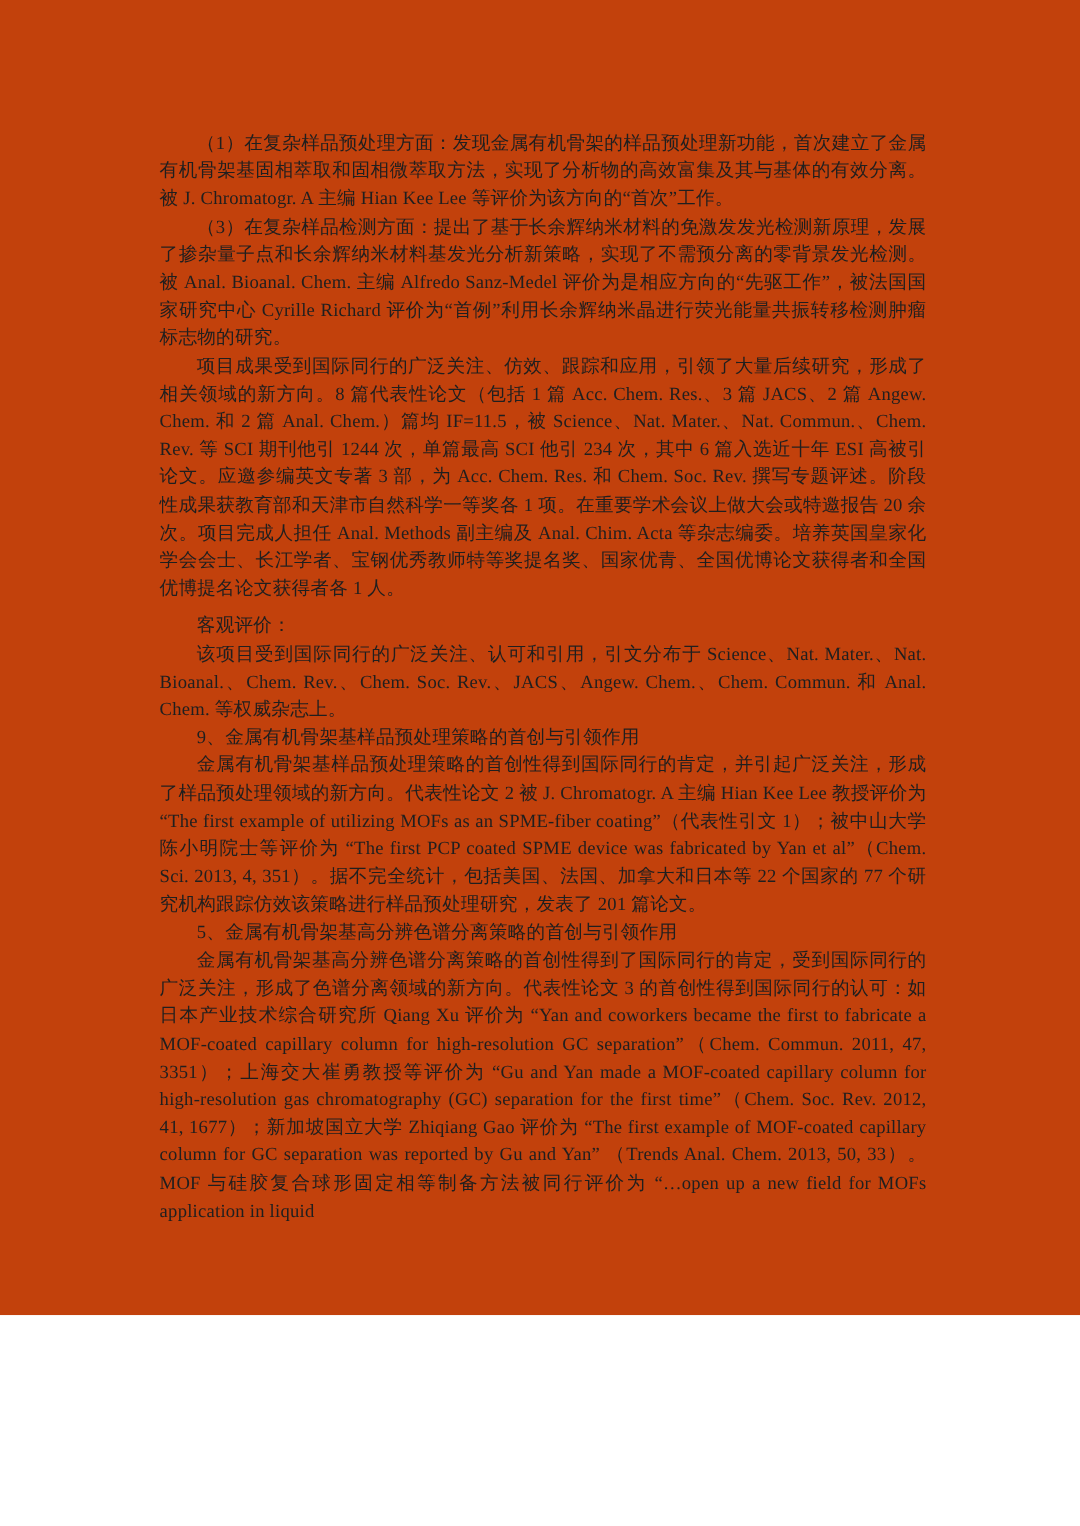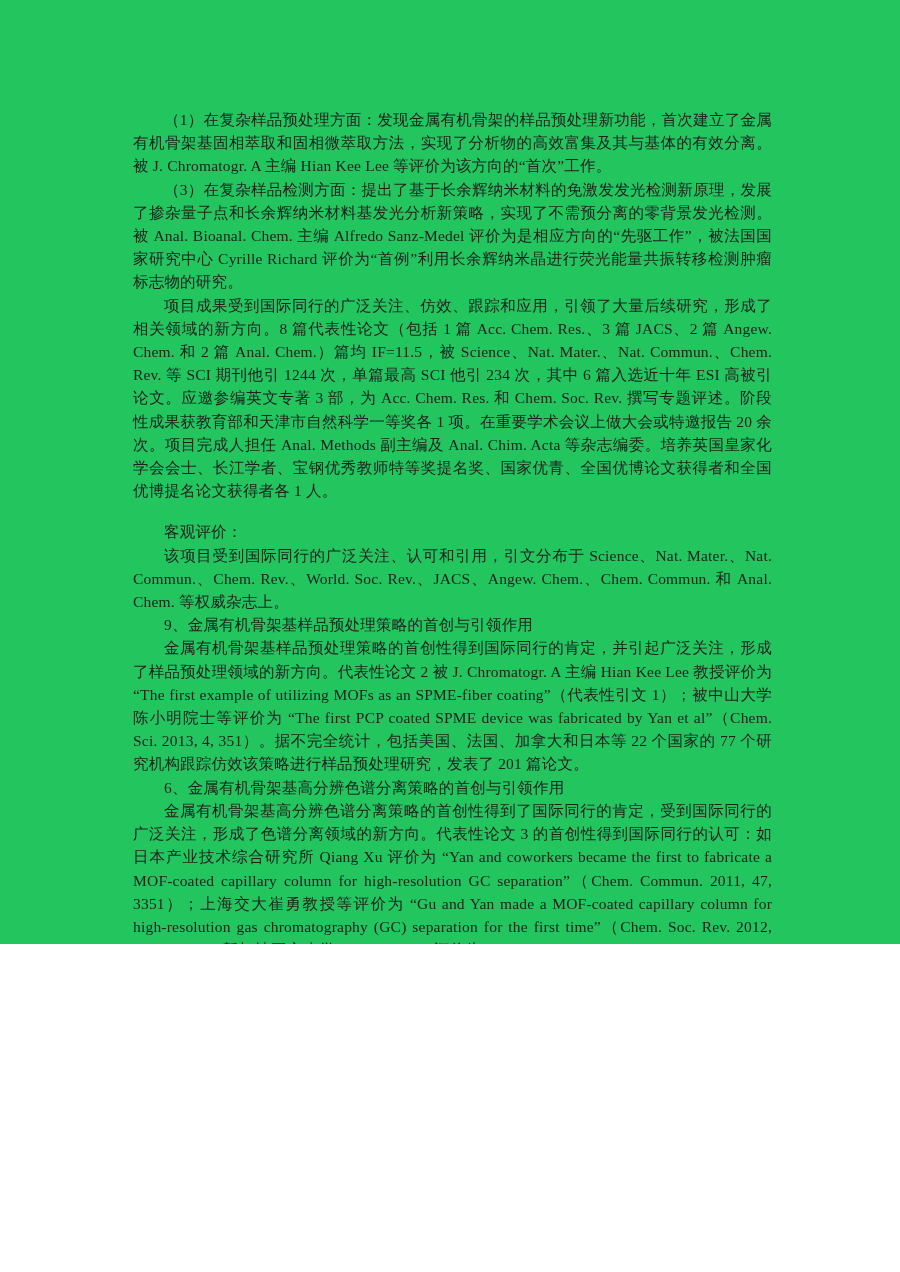--- a/index.html
+++ b/index.html
@@ -2,22 +2,22 @@
 <html><head>
 <meta charset="utf-8">
 <style>
   * { margin: 0; padding: 0; box-sizing: border-box; }
   html, body { width: 900px; background: #ffffff; }
   body { font-family: "Liberation Serif", "DejaVu Serif", serif; }
 
   .page {
     position: relative;
     width: 900px;
-    height: 944px;
-    background: #22c55e;
+    height: 1096px;
+    background: #c2410c;
     overflow: hidden;
   }
 
   .doc-body {
     position: absolute;
     left: 133px;
     top: 108px;
     width: 639px;
     color: #1f1f1f;
     font-size: 15.5px;
@@ -25,31 +25,31 @@
     text-align: justify;
     letter-spacing: 0.2px;
   }
 
   .para {
     text-indent: 2em;
     margin: 0;
   }
 
   .gap-above {
-    margin-top: 18px;
+    margin-top: 8px;
   }
 </style>
 </head>
 <body>
 
 <div class="page">
   <div class="doc-body">
     <p class="para">（1）在复杂样品预处理方面：发现金属有机骨架的样品预处理新功能，首次建立了金属有机骨架基固相萃取和固相微萃取方法，实现了分析物的高效富集及其与基体的有效分离。被 J. Chromatogr. A 主编 Hian Kee Lee 等评价为该方向的“首次”工作。</p>
     <p class="para">（3）在复杂样品检测方面：提出了基于长余辉纳米材料的免激发发光检测新原理，发展了掺杂量子点和长余辉纳米材料基发光分析新策略，实现了不需预分离的零背景发光检测。被 Anal. Bioanal. Chem. 主编 Alfredo Sanz-Medel 评价为是相应方向的“先驱工作”，被法国国家研究中心 Cyrille Richard 评价为“首例”利用长余辉纳米晶进行荧光能量共振转移检测肿瘤标志物的研究。</p>
     <p class="para">项目成果受到国际同行的广泛关注、仿效、跟踪和应用，引领了大量后续研究，形成了相关领域的新方向。8 篇代表性论文（包括 1 篇 Acc. Chem. Res.、3 篇 JACS、2 篇 Angew. Chem. 和 2 篇 Anal. Chem.）篇均 IF=11.5，被 Science、Nat. Mater.、Nat. Commun.、Chem. Rev. 等 SCI 期刊他引 1244 次，单篇最高 SCI 他引 234 次，其中 6 篇入选近十年 ESI 高被引论文。应邀参编英文专著 3 部，为 Acc. Chem. Res. 和 Chem. Soc. Rev. 撰写专题评述。阶段性成果获教育部和天津市自然科学一等奖各 1 项。在重要学术会议上做大会或特邀报告 20 余次。项目完成人担任 Anal. Methods 副主编及 Anal. Chim. Acta 等杂志编委。培养英国皇家化学会会士、长江学者、宝钢优秀教师特等奖提名奖、国家优青、全国优博论文获得者和全国优博提名论文获得者各 1 人。</p>
     <p class="para gap-above">客观评价：</p>
-    <p class="para">该项目受到国际同行的广泛关注、认可和引用，引文分布于 Science、Nat. Mater.、Nat. Commun.、Chem. Rev.、World. Soc. Rev.、JACS、Angew. Chem.、Chem. Commun. 和 Anal. Chem. 等权威杂志上。</p>
+    <p class="para">该项目受到国际同行的广泛关注、认可和引用，引文分布于 Science、Nat. Mater.、Nat. Bioanal.、Chem. Rev.、Chem. Soc. Rev.、JACS、Angew. Chem.、Chem. Commun. 和 Anal. Chem. 等权威杂志上。</p>
     <p class="para">9、金属有机骨架基样品预处理策略的首创与引领作用</p>
     <p class="para">金属有机骨架基样品预处理策略的首创性得到国际同行的肯定，并引起广泛关注，形成了样品预处理领域的新方向。代表性论文 2 被 J. Chromatogr. A 主编 Hian Kee Lee 教授评价为 “The first example of utilizing MOFs as an SPME-fiber coating”（代表性引文 1）；被中山大学陈小明院士等评价为 “The first PCP coated SPME device was fabricated by Yan et al”（Chem. Sci. 2013, 4, 351）。据不完全统计，包括美国、法国、加拿大和日本等 22 个国家的 77 个研究机构跟踪仿效该策略进行样品预处理研究，发表了 201 篇论文。</p>
-    <p class="para">6、金属有机骨架基高分辨色谱分离策略的首创与引领作用</p>
+    <p class="para">5、金属有机骨架基高分辨色谱分离策略的首创与引领作用</p>
     <p class="para">金属有机骨架基高分辨色谱分离策略的首创性得到了国际同行的肯定，受到国际同行的广泛关注，形成了色谱分离领域的新方向。代表性论文 3 的首创性得到国际同行的认可：如日本产业技术综合研究所 Qiang Xu 评价为 “Yan and coworkers became the first to fabricate a MOF-coated capillary column for high-resolution GC separation”（Chem. Commun. 2011, 47, 3351）；上海交大崔勇教授等评价为 “Gu and Yan made a MOF-coated capillary column for high-resolution gas chromatography (GC) separation for the first time”（Chem. Soc. Rev. 2012, 41, 1677）；新加坡国立大学 Zhiqiang Gao 评价为 “The first example of MOF-coated capillary column for GC separation was reported by Gu and Yan” （Trends Anal. Chem. 2013, 50, 33）。MOF 与硅胶复合球形固定相等制备方法被同行评价为 “…open up a new field for MOFs application in liquid</p>
   </div>
 </div>
 
 </body></html>

